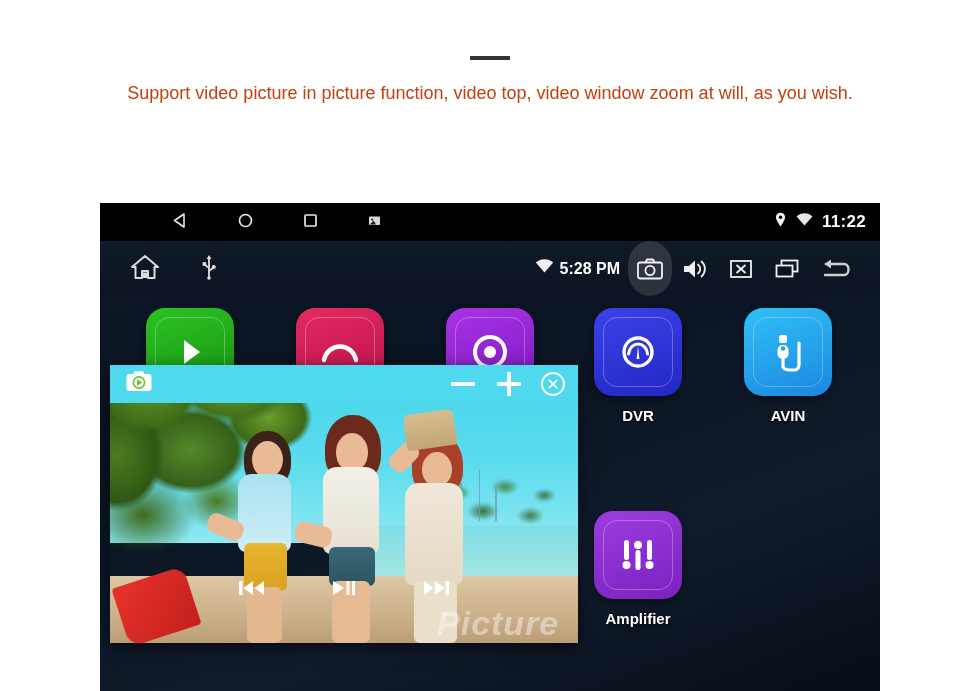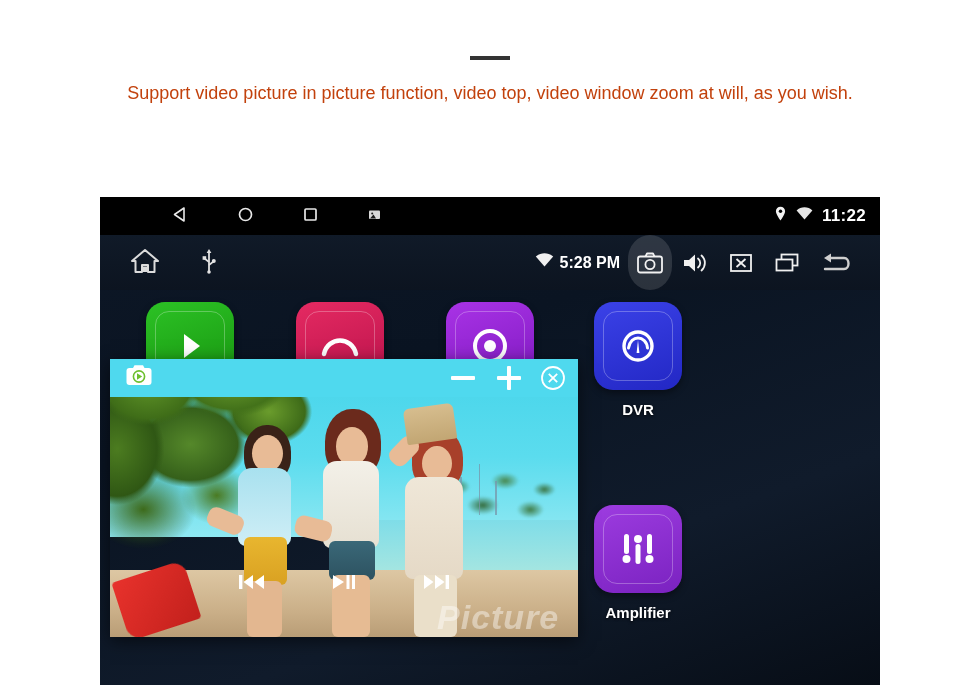--- a/index.html
+++ b/index.html
@@ -15,21 +15,21 @@
   .promo-rule {
     width:40px; height:4px; background:#333; margin:22px auto 20px auto;
   }
   .promo-sub {
     font-size:18px; color:#c2410c; line-height:1.5; width:900px;
     margin:0 auto; font-weight:400;
   }
 
   
   .screen {
-    position:absolute; left:100px; top:197px; width:780px; height:488px;
+    position:absolute; left:100px; top:203px; width:780px; height:488px;
     background:linear-gradient(160deg,#0d1726 0%,#0a1422 35%,#101b2b 70%,#070d16 100%);
     overflow:hidden;
   }
 
   
   .statusbar {
     height:38px; background:#000; display:flex; align-items:center;
     padding:0 14px; position:relative;
   }
   .sb-navs { display:flex; align-items:center; gap:48px; margin-left:58px; }
@@ -323,20 +323,31 @@
       <div class="app-tile" style="background:linear-gradient(160deg,#3b42e8 0%,#2227c4 100%);">
         <svg width="46" height="46" viewBox="0 0 46 46">
             <circle cx="23" cy="23" r="14" fill="none" stroke="#fff" stroke-width="3.4"></circle>
             <path d="M13.5 25 C14.5 18 19 15 23 15 C27.5 15 32 18.5 32.5 25" fill="none" stroke="#fff" stroke-width="3" stroke-linecap="round"></path>
             <path d="M23 17 L21.6 30 L24.4 30 Z" fill="#fff"></path>
           </svg>
       </div>
       <div class="app-label">DVR</div>
     </div>
 
+    <div class="app" style="left:638px; top:12px;">
+      <div class="app-tile" style="background:linear-gradient(160deg,#31c0f7 0%,#1a87e0 100%);">
+        <svg width="40" height="46" viewBox="0 0 40 46">
+            <rect x="11" y="6" width="8" height="8" rx="2" fill="#fff"></rect>
+            <rect x="9.5" y="16" width="11" height="14" rx="5" fill="#fff"></rect>
+            <rect x="13" y="17.5" width="4" height="4" rx="1" fill="#2a9be8"></rect>
+            <path d="M15 30 L15 37 C15 40 19 41 22 41 L26 41 C29 41 31 39 31 36 L31 14" fill="none" stroke="#fff" stroke-width="3.2" stroke-linecap="round"></path>
+          </svg>
+      </div>
+      <div class="app-label">AVIN</div>
+    </div>
 
     <div class="app" style="left:488px; top:215px;">
       <div class="app-tile" style="background:linear-gradient(160deg,#9d3ce0 0%,#7a22c0 100%);">
         <svg width="42" height="46" viewBox="0 0 42 46">
             <rect x="7" y="8" width="5" height="20" rx="2.5" fill="#fff"></rect>
             <circle cx="9.5" cy="33" r="4" fill="#fff"></circle>
             <circle cx="21" cy="13" r="4" fill="#fff"></circle>
             <rect x="18.5" y="18" width="5" height="20" rx="2.5" fill="#fff"></rect>
             <rect x="30" y="8" width="5" height="20" rx="2.5" fill="#fff"></rect>
             <circle cx="32.5" cy="33" r="4" fill="#fff"></circle>

